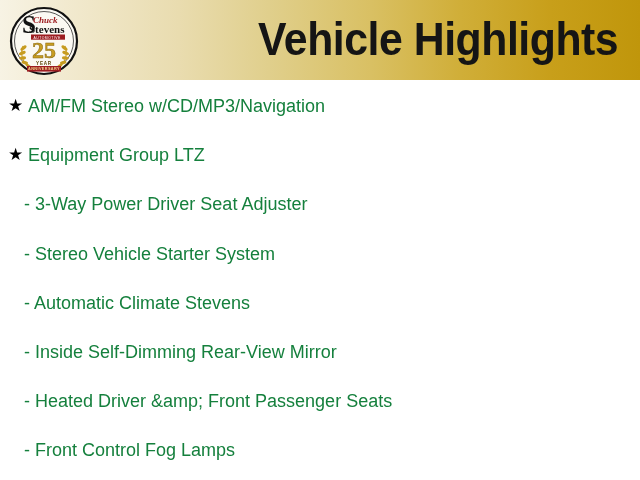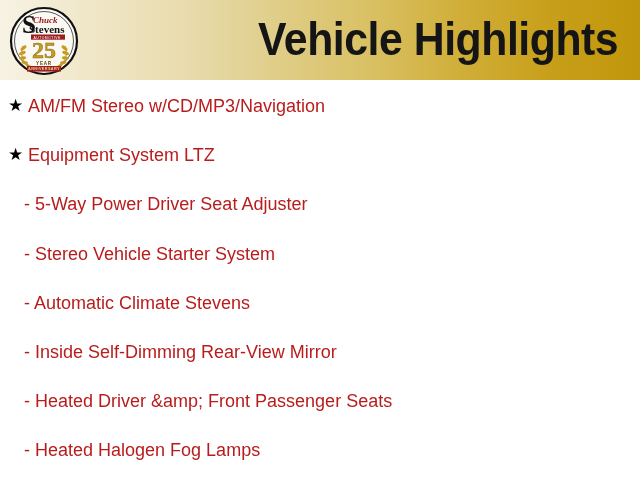--- a/index.html
+++ b/index.html
@@ -81,21 +81,21 @@
   .bullet-star {
     font-size: 17px;
     line-height: 18px;
     color: #000000;
     width: 20px;
     flex: 0 0 20px;
   }
   .row-text {
     font-size: 18px;
     line-height: 22px;
-    color: #b91c1c;
+    color: #15803d;
   }
 </style>
 </head>
 <body>
 
 <div class="header">
 
   <div class="logo">
     <svg width="70" height="70" viewBox="0 0 70 70">
       <circle cx="35" cy="35" r="33" fill="#fbf9f3" stroke="#111111" stroke-width="2.2"></circle>
@@ -140,33 +140,33 @@
   <div class="header-title">Vehicle Highlights</div>
 </div>
 
 <div class="content">
     <div class="row level-0" style="top: 12px;">
       <span class="bullet-star">★</span>
       <span class="row-text">AM/FM Stereo w/CD/MP3/Navigation</span>
     </div>
     <div class="row level-0" style="top: 61.2px;">
       <span class="bullet-star">★</span>
-      <span class="row-text">Equipment System LTZ</span>
+      <span class="row-text">Equipment Group LTZ</span>
     </div>
     <div class="row level-1" style="top: 110.4px;">
-      <span class="row-text">- 5-Way Power Driver Seat Adjuster</span>
+      <span class="row-text">- 3-Way Power Driver Seat Adjuster</span>
     </div>
     <div class="row level-1" style="top: 159.6px;">
       <span class="row-text">- Stereo Vehicle Starter System</span>
     </div>
     <div class="row level-1" style="top: 208.8px;">
       <span class="row-text">- Automatic Climate Stevens</span>
     </div>
     <div class="row level-1" style="top: 258px;">
       <span class="row-text">- Inside Self-Dimming Rear-View Mirror</span>
     </div>
     <div class="row level-1" style="top: 307.2px;">
       <span class="row-text">- Heated Driver &amp;amp; Front Passenger Seats</span>
     </div>
     <div class="row level-1" style="top: 356.4px;">
-      <span class="row-text">- Heated Halogen Fog Lamps</span>
+      <span class="row-text">- Front Control Fog Lamps</span>
     </div>
   </div>
 
 </body></html>

